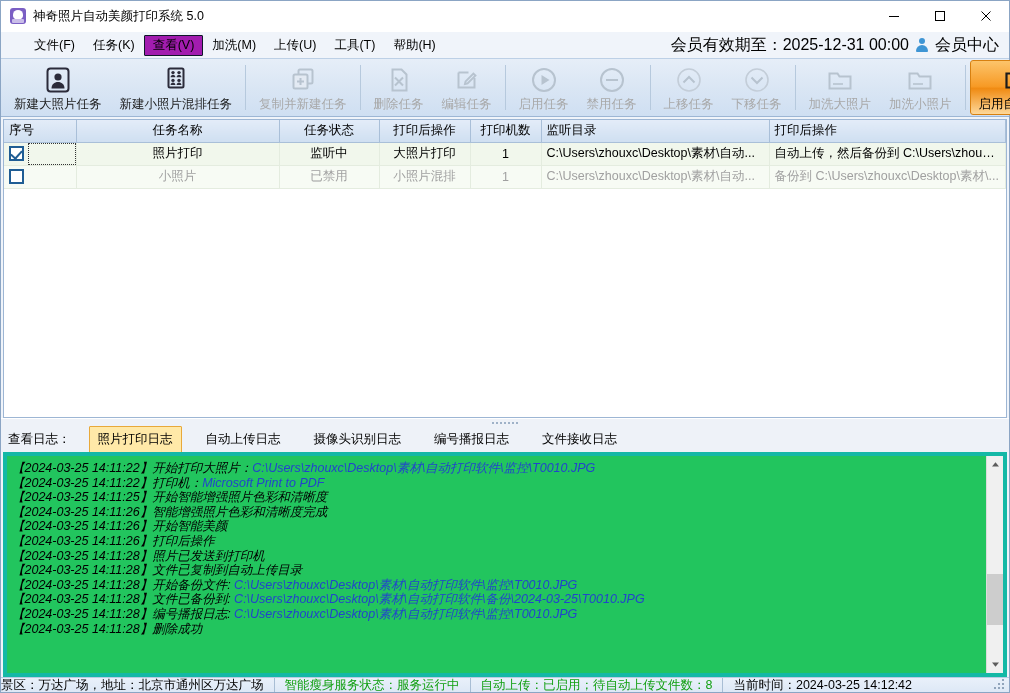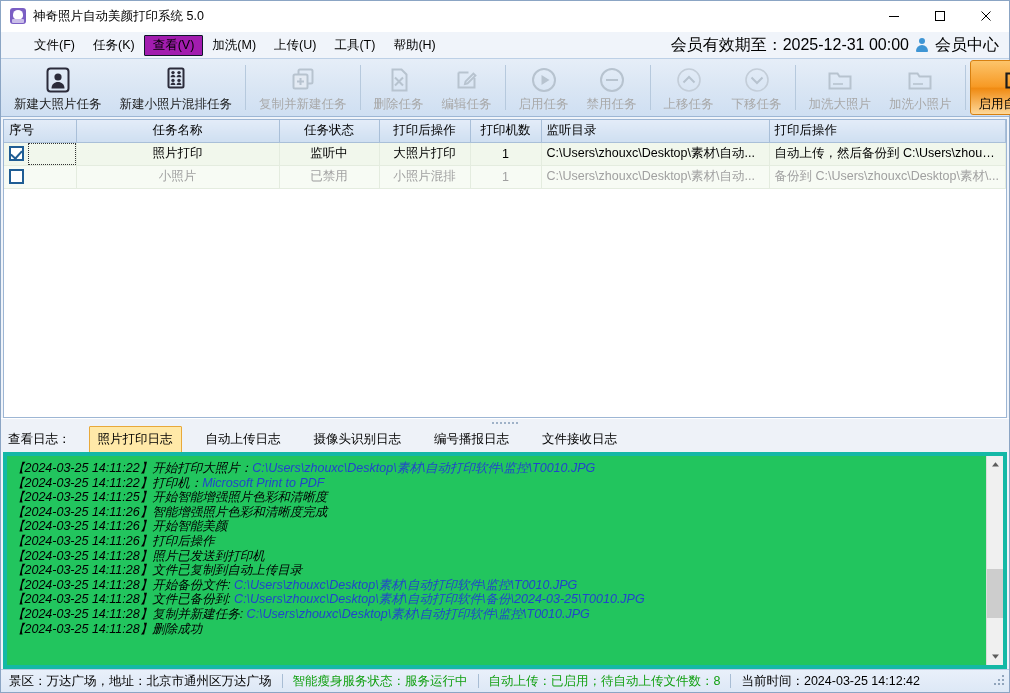--- a/index.html
+++ b/index.html
@@ -323,28 +323,27 @@
   .vscroll .thumb {
     position: absolute;
     left: 0; right: 0;
     top: 55%;
     height: 28%;
     background: #cdcdcd;
   }
 
   
   .statusbar {
-    height: 23px;
+    height: 15px;
     background: linear-gradient(to bottom, #e9f0fa 0%, #dde8f6 100%);
     border-top: 1px solid #b9cce3;
     display: flex;
     align-items: center;
     flex: 0 0 auto;
     font-size: 12.5px;
-    padding-left: 8px;
   }
   .st-cell { padding: 0 10px; white-space: nowrap; color: #000; }
   .st-cell.first { padding-left: 0; }
   .st-green { color: #12a012; }
   .st-div { width: 1px; height: 14px; background: #a8bdd4; }
   .grip {
     margin-left: auto;
     margin-right: 3px;
     width: 12px; height: 12px;
     position: relative;
@@ -636,21 +635,21 @@
       <div class="line"><span>【2024-03-25 14:11:22】</span><span>开始打印大照片：</span><span class="path">C:\Users\zhouxc\Desktop\素材\自动打印软件\监控\T0010.JPG</span></div>
       <div class="line"><span>【2024-03-25 14:11:22】</span><span>打印机：</span><span class="path">Microsoft Print to PDF</span></div>
       <div class="line"><span>【2024-03-25 14:11:25】</span><span>开始智能增强照片色彩和清晰度</span><span class="path"></span></div>
       <div class="line"><span>【2024-03-25 14:11:26】</span><span>智能增强照片色彩和清晰度完成</span><span class="path"></span></div>
       <div class="line"><span>【2024-03-25 14:11:26】</span><span>开始智能美颜</span><span class="path"></span></div>
       <div class="line"><span>【2024-03-25 14:11:26】</span><span>打印后操作</span><span class="path"></span></div>
       <div class="line"><span>【2024-03-25 14:11:28】</span><span>照片已发送到打印机</span><span class="path"></span></div>
       <div class="line"><span>【2024-03-25 14:11:28】</span><span>文件已复制到自动上传目录</span><span class="path"></span></div>
       <div class="line"><span>【2024-03-25 14:11:28】</span><span>开始备份文件: </span><span class="path">C:\Users\zhouxc\Desktop\素材\自动打印软件\监控\T0010.JPG</span></div>
       <div class="line"><span>【2024-03-25 14:11:28】</span><span>文件已备份到: </span><span class="path">C:\Users\zhouxc\Desktop\素材\自动打印软件\备份\2024-03-25\T0010.JPG</span></div>
-      <div class="line"><span>【2024-03-25 14:11:28】</span><span>复制并新建任务: </span><span class="path">C:\Users\zhouxc\Desktop\素材\自动打印软件\监控\T0010.JPG</span></div>
+      <div class="line"><span>【2024-03-25 14:11:28】</span><span>编号播报日志: </span><span class="path">C:\Users\zhouxc\Desktop\素材\自动打印软件\监控\T0010.JPG</span></div>
       <div class="line"><span>【2024-03-25 14:11:28】</span><span>删除成功</span><span class="path"></span></div>
     </div>
     <div class="vscroll">
       <div class="arrow">
         <svg width="9" height="7" viewBox="0 0 9 7">
             <path d="M4.5 1.2L8 5.6H1z" fill="#5c5c5c"></path>
           </svg>
       </div>
       <div class="track">
         <div class="thumb"></div>

